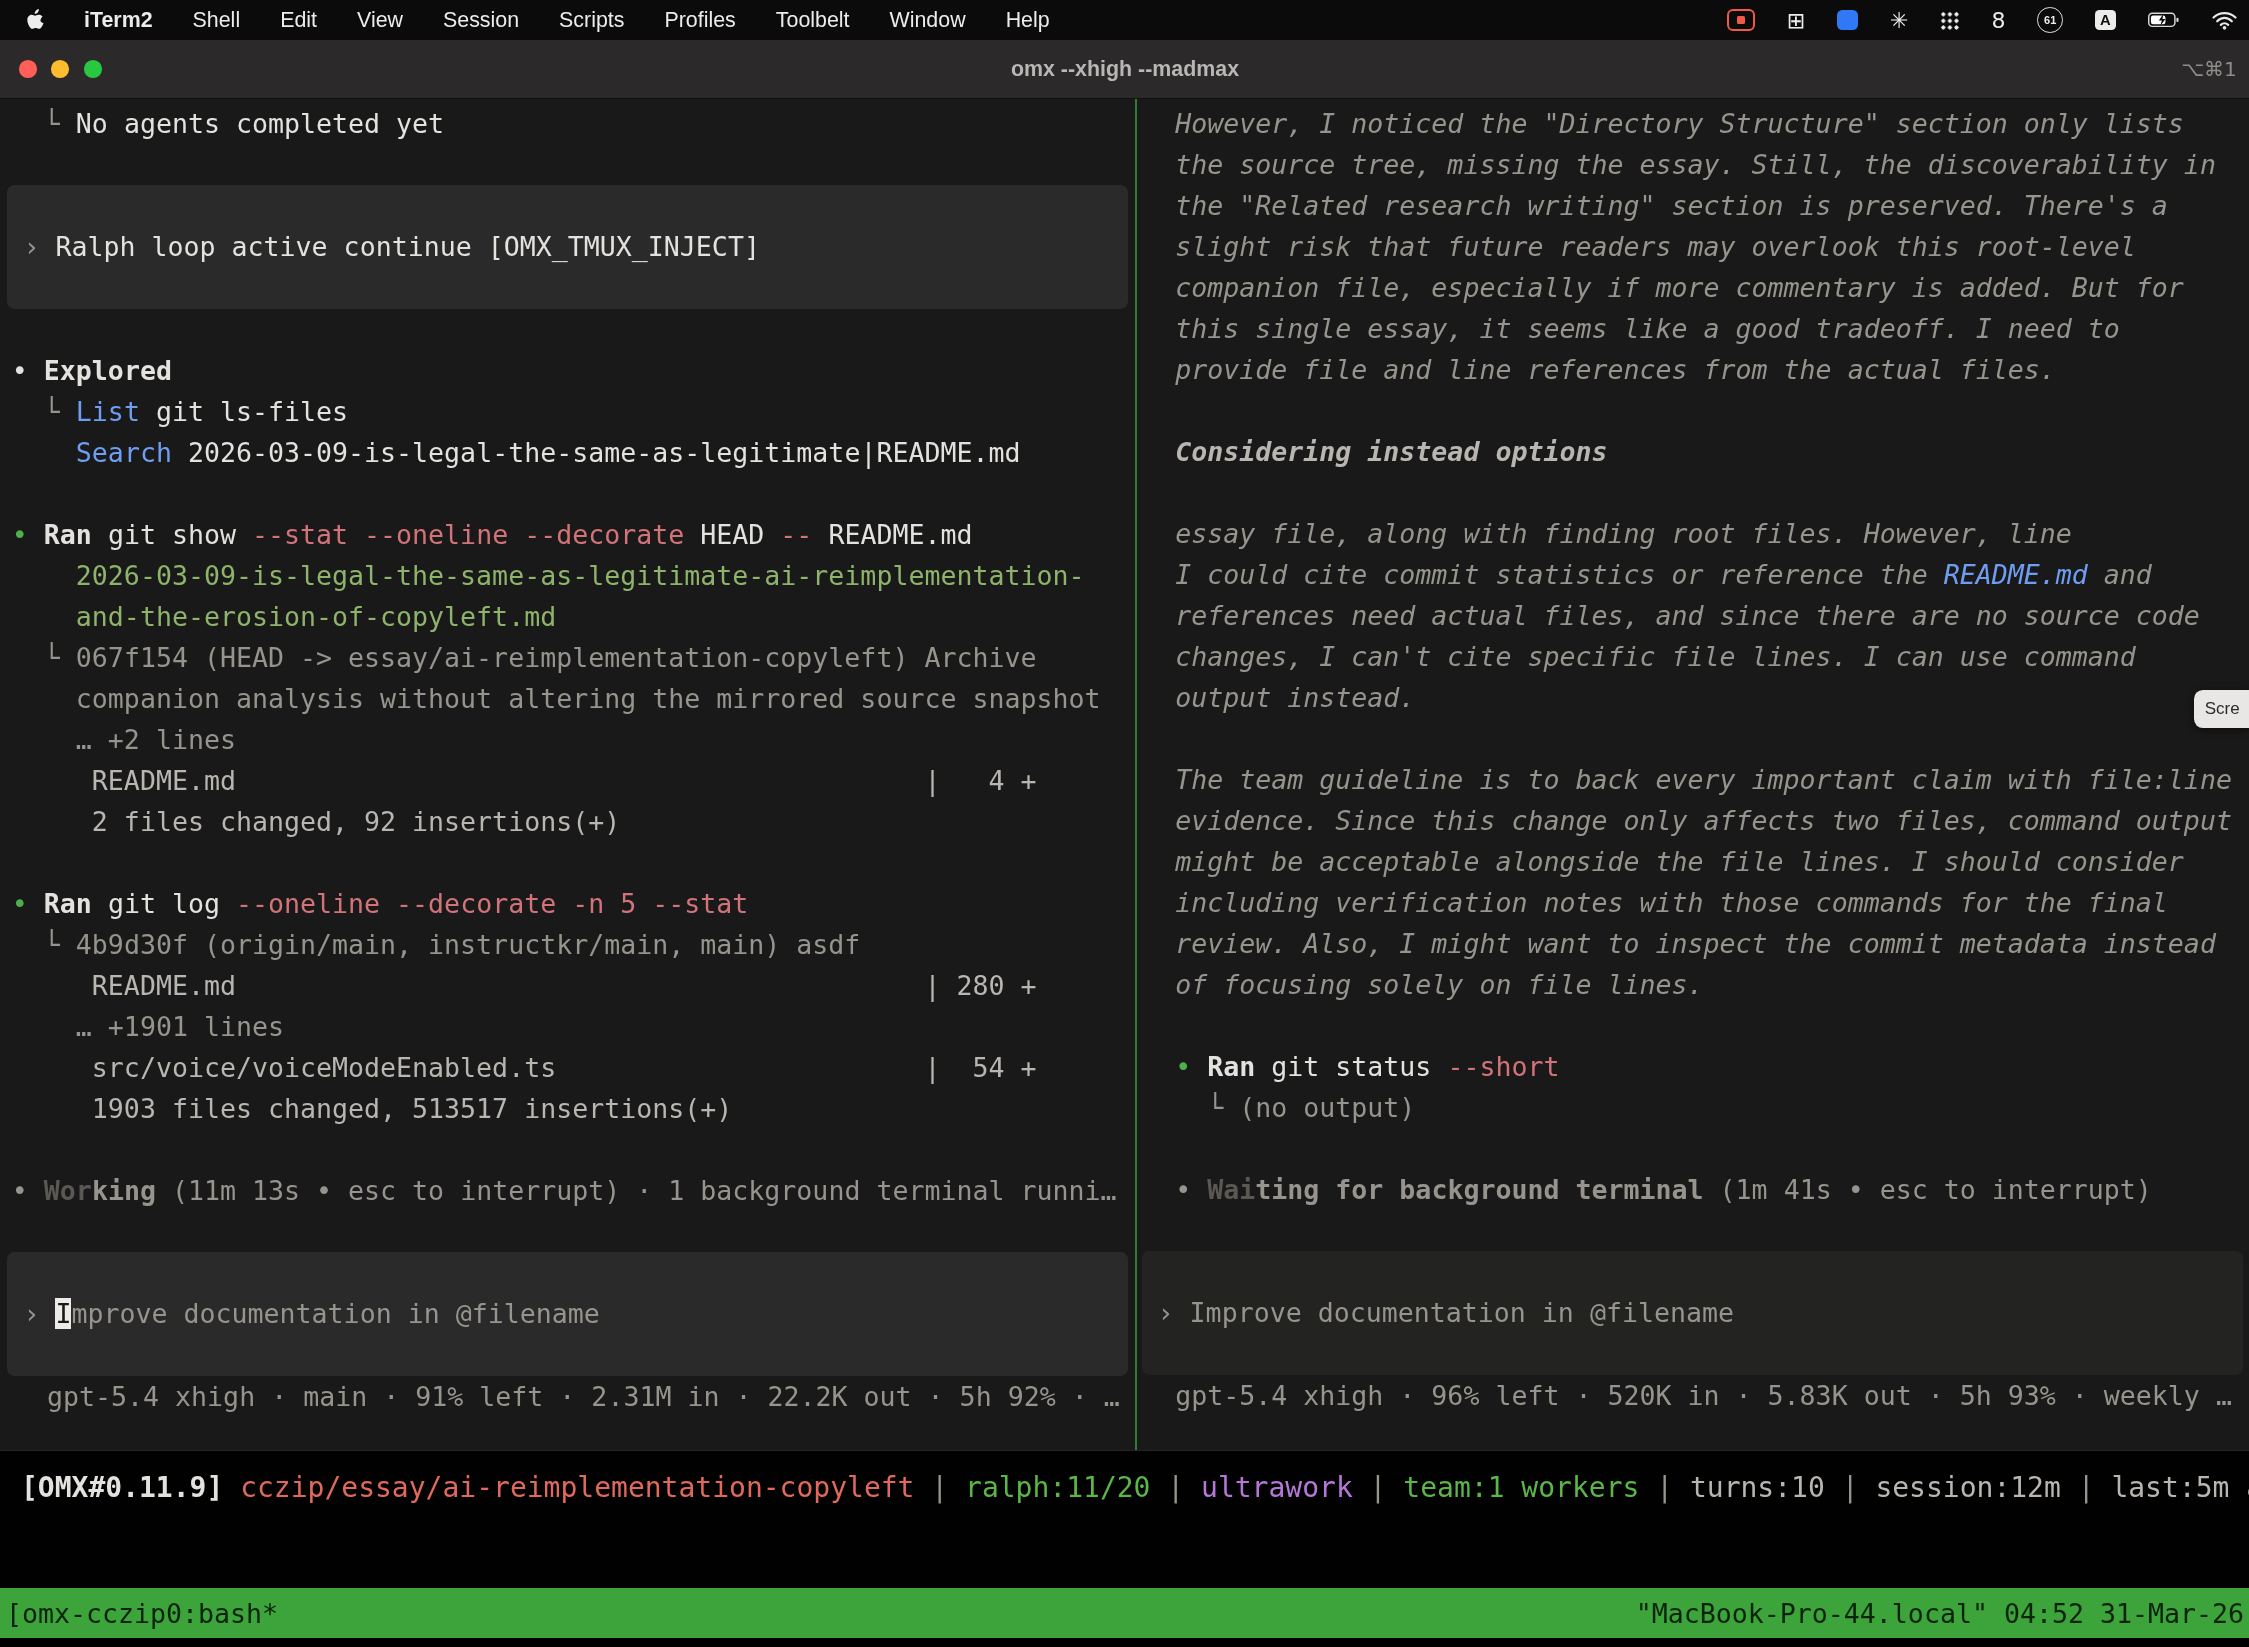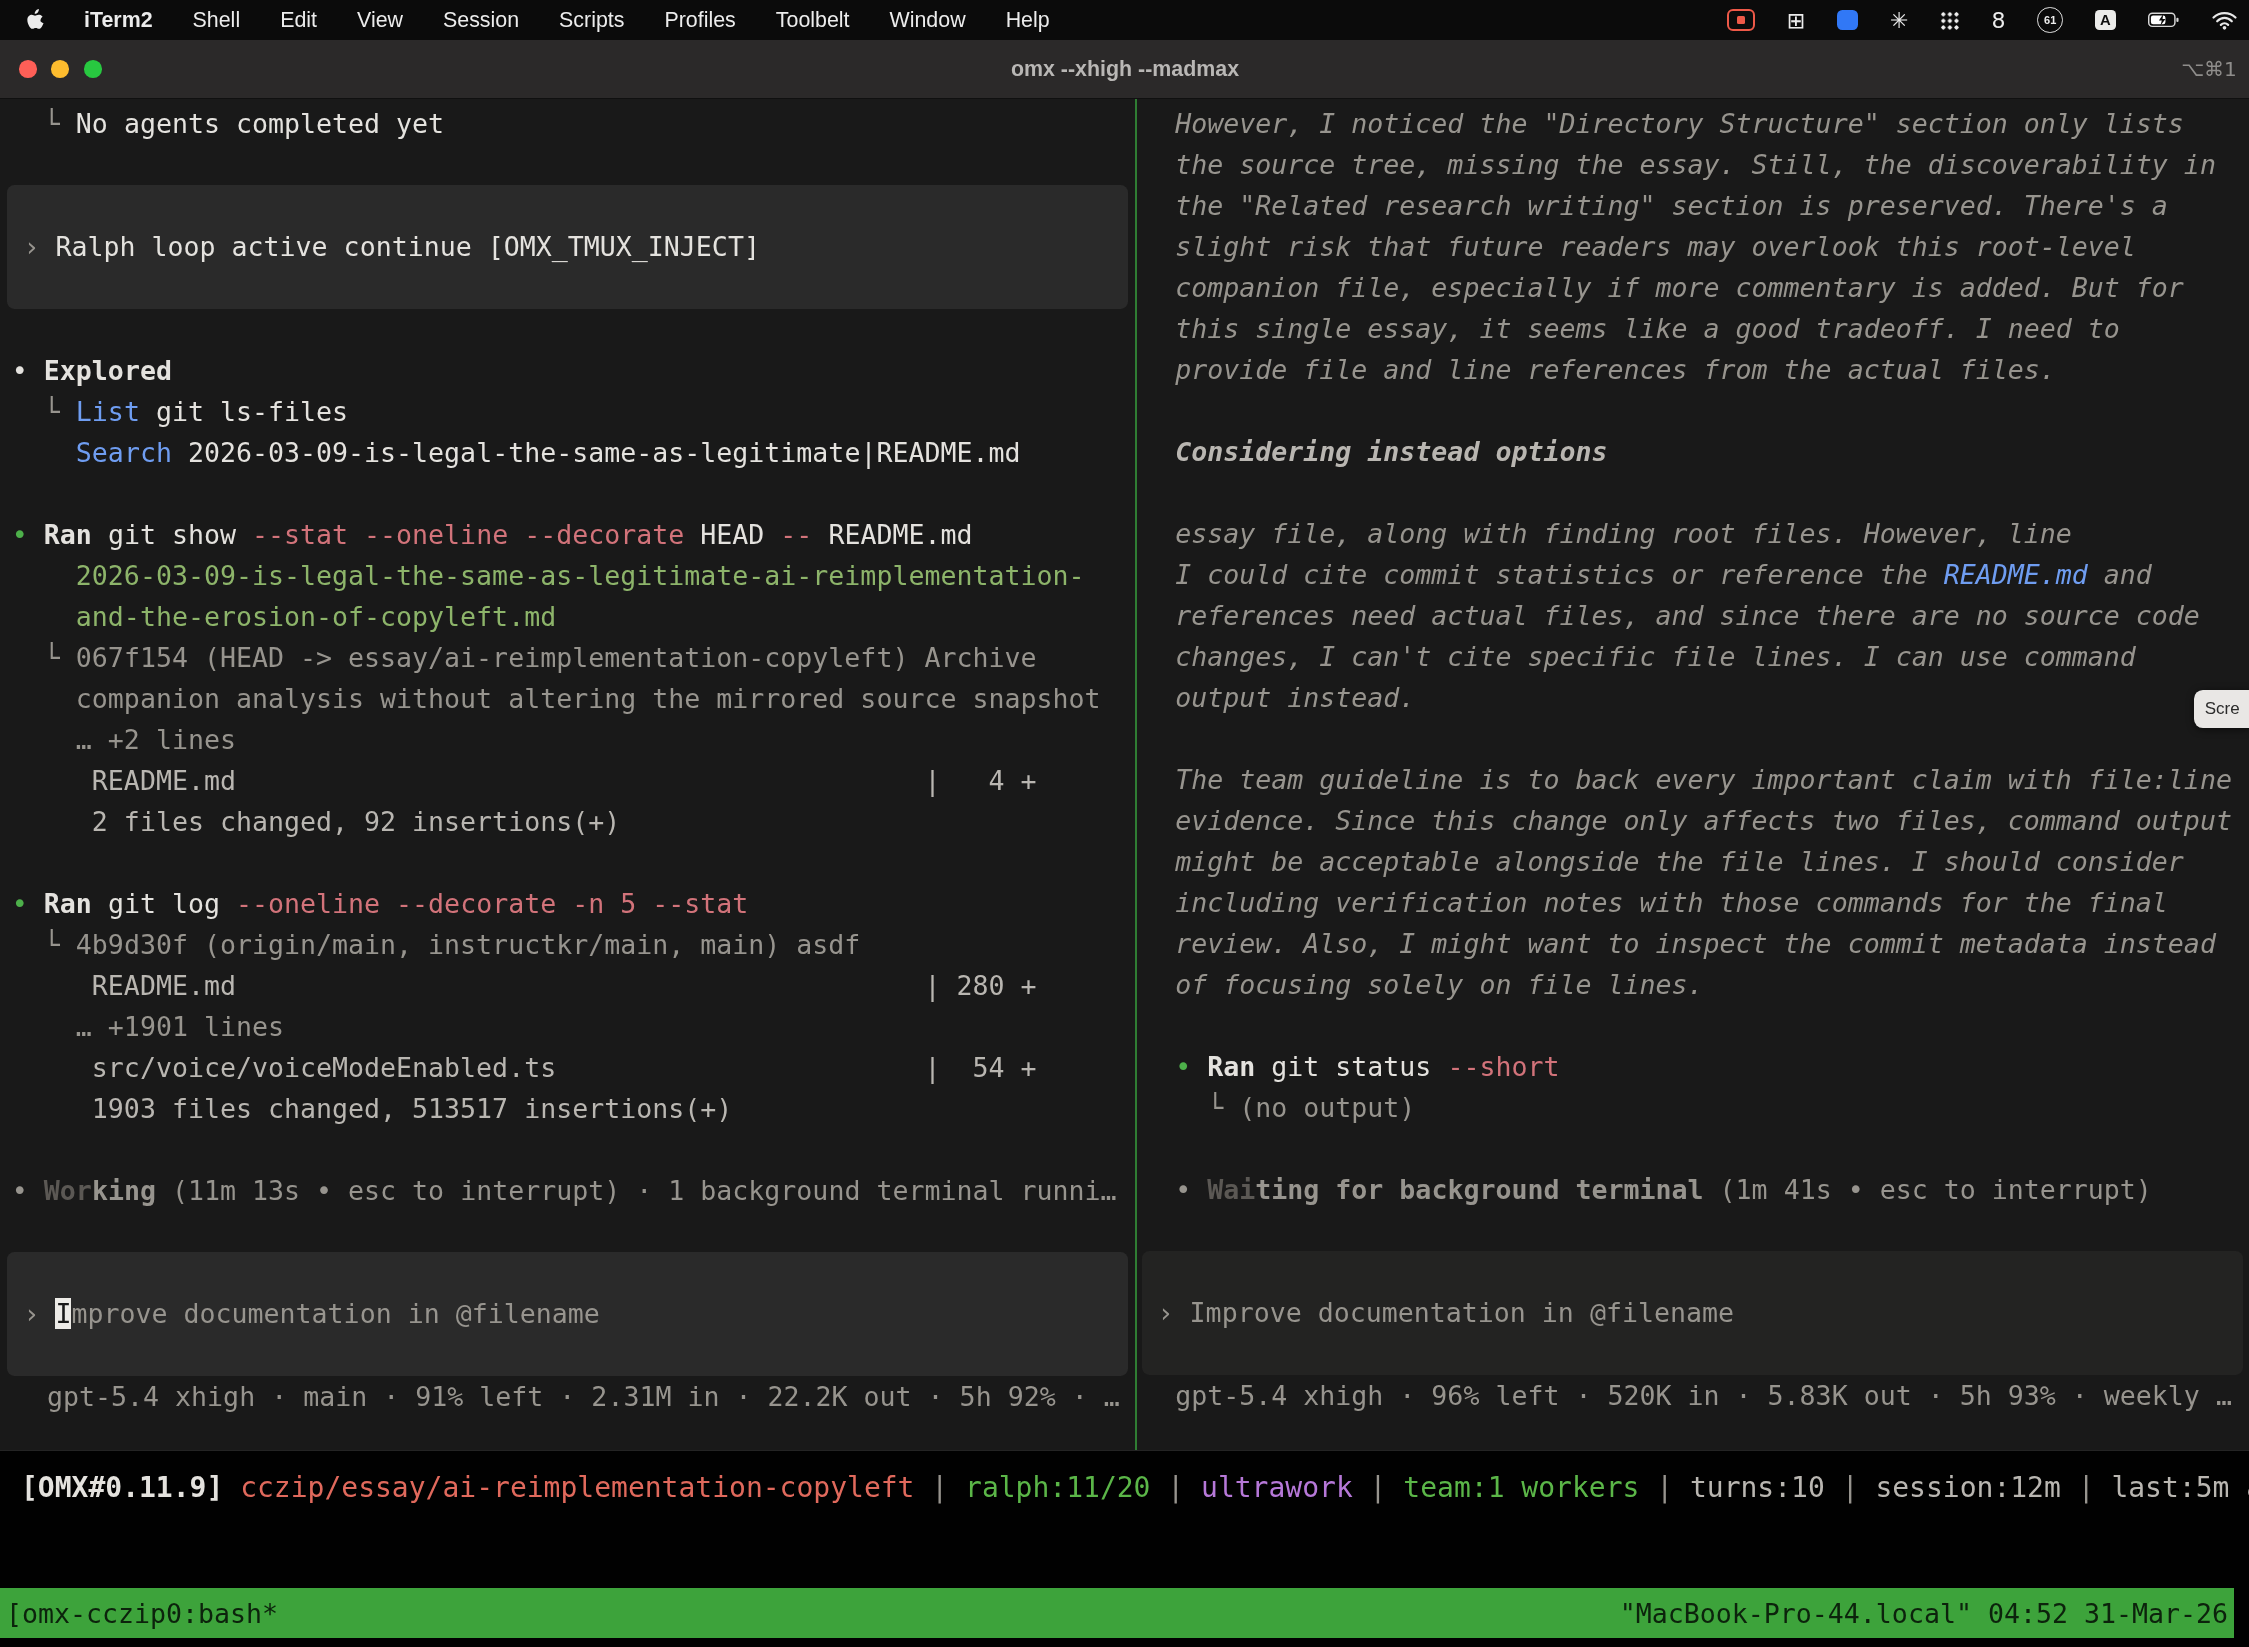--- a/index.html
+++ b/index.html
@@ -47,21 +47,21 @@
   .pane-left .input-box{margin:0 7.4px;background:#2a2a2a;}
   .pane-right .input-box{margin:0 7.4px 0 4.4px;background:#232322;}
   .cursor{background:#edebe7;color:#191919;}
   .pane-status{height:41px;line-height:41px;color:var(--c-dim);white-space:pre;}
   .left-status{padding-left:47px;}
   .right-status{padding-left:38px;}
 
   
   .bottom{height:199px;background:#010101;position:relative;border-top:1.5px solid #242424;}
   .omx{padding:16px 0 0 21px;font-size:28px;}
-  .tmux-bar{position:absolute;left:0;right:16px;bottom:11.8px;height:50px;background:var(--c-tmux_green);
+  .tmux-bar{position:absolute;left:0;right:0;bottom:11.8px;height:50px;background:var(--c-tmux_green);
     color:var(--c-tmux_text);display:flex;align-items:center;justify-content:space-between;
     font-size:26.6px;padding:0 5.9px;white-space:pre;}
 
   .notif{position:absolute;top:690px;right:0;height:38px;background:#e9e7e5;color:#2b2b2b;
     border-radius:8.9px 0 0 8.9px;display:flex;align-items:center;padding:0 10.3px;
     font-family:"Liberation Sans",sans-serif;font-size:17px;box-shadow:0 1.5px 7.4px rgba(0,0,0,.5);z-index:5;}
 
   
   .fg{color:var(--c-fg)} .dim{color:var(--c-dim)} .dim2{color:var(--c-dim2)} .mid{color:var(--c-mid)}
   .green{color:var(--c-green)} .lime{color:var(--c-lime)} .blue{color:var(--c-blue)} .red{color:var(--c-red)}

